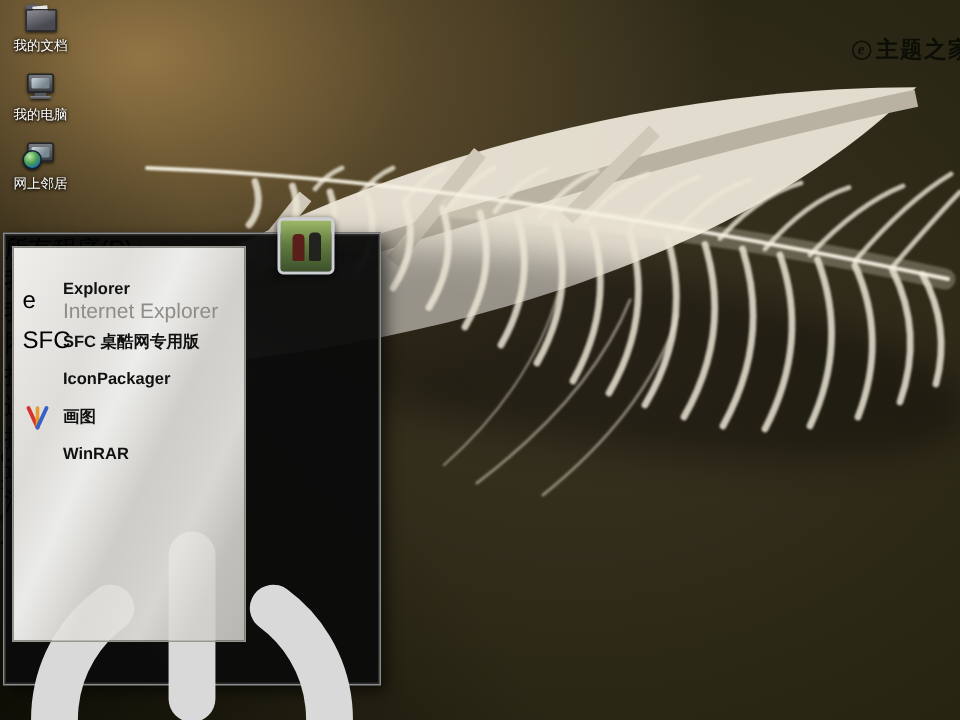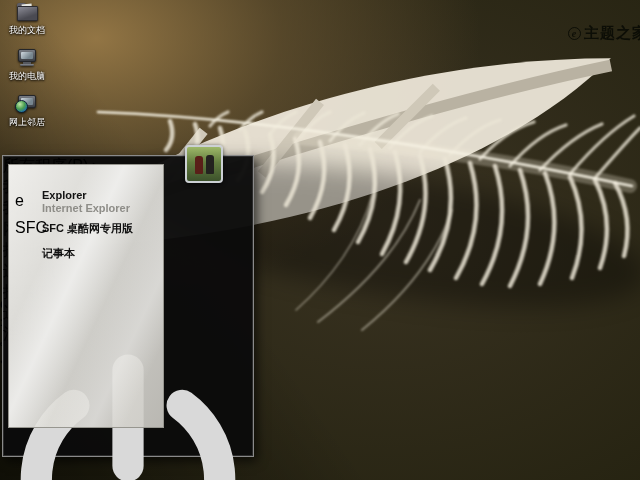--- a/index.html
+++ b/index.html
@@ -66,21 +66,21 @@
     background:linear-gradient(120deg, rgba(247,246,243,.97) 0%, rgba(228,227,222,.93) 45%, rgba(204,202,196,.9) 100%);
     padding-top:22px; overflow:hidden;
   }
   .menu-left::after {
     content:""; position:absolute; inset:0; pointer-events:none;
     background:linear-gradient(115deg, rgba(255,255,255,0) 28%, rgba(255,255,255,.55) 42%, rgba(255,255,255,0) 58%, rgba(255,255,255,.3) 74%, rgba(255,255,255,0) 86%);
   }
   .mi { position:relative; display:flex; align-items:center; gap:7px; height:25px; padding-left:6px; z-index:1; }
   .mi.two { height:29px; }
   .mi .txt { font-size:11px; font-weight:bold; color:#111; line-height:1.1; }
-  .mi .sub { font-size:11px; font-weight:bold; color:#8e8d88; display:block; margin-top:1px; }
+  .mi .sub { font-size:14px; font-weight:normal; color:#8e8d88; display:block; margin-top:1px; }
 
   .ic { width:20px; height:20px; flex:0 0 auto; position:relative; }
   .ic-ie { border-radius:50%; background:radial-gradient(circle at 35% 28%,#b5dcff,#3b8ae0 48%,#12ay 0;}
   .ic-ie { background:radial-gradient(circle at 35% 28%,#b5dcff,#3b8ae0 48%,#1356ab 85%); box-shadow:inset 0 -2px 3px rgba(0,0,40,.45); color:#fff; font:italic bold 14px/19px "Liberation Serif",serif; text-align:center; }
   .ic-ie-sm { width:13px; height:13px; border-radius:50%; background:radial-gradient(circle at 35% 28%,#b5dcff,#3b8ae0 48%,#1356ab 85%); color:#fff; font:italic bold 9px/12px "Liberation Serif",serif; text-align:center; flex:0 0 auto; }
   .ic-sfc { background:#fdfdfb; border:1px solid #9aa; box-shadow:inset -3px -3px 0 0 #55b23e; }
   .ic-sfc span { position:absolute; left:2px; top:2px; font-size:6px; font-weight:bold; color:#d23a22; letter-spacing:0; }
   .ic-pack .box { position:absolute; left:1px; bottom:1px; width:18px; height:11px; border-radius:2px; background:linear-gradient(#d99a55,#8d5222); border:1px solid #5d3413; }
   .ic-pack .book { position:absolute; left:3px; top:2px; width:14px; height:8px; border-radius:1px; background:linear-gradient(#c0402a,#7e2314); transform:rotate(-7deg); border:1px solid #55170c; }
   .ic-paint svg, .ic svg { display:block; }
@@ -249,22 +249,36 @@
       <div class="mi two">
         <div class="ic ic-ie">e</div>
         <span class="txt"><span>Explorer</span>
           <span class="sub">Internet Explorer</span></span>
       </div>
       <div class="mi">
         <div class="ic ic-sfc"><span>SFC</span></div>
         <span class="txt">SFC 桌酷网专用版</span>
       </div>
       <div class="mi">
-        <div class="ic ic-note"><span class="pad"></span></div>
-        <span class="txt">记事本</span>
+        <div class="ic ic-pack"><span class="box"></span><span class="book"></span></div>
+        <span class="txt">IconPackager</span>
+      </div>
+      <div class="mi">
+        <div class="ic ic-paint">
+          <svg width="20" height="20" viewBox="0 0 20 20" fill="none" stroke-linecap="round">
+            <path d="M4,3 L10,16" stroke="#d8322c" stroke-width="2.6"></path>
+            <path d="M10,3 L10,16" stroke="#e89b2a" stroke-width="2.4"></path>
+            <path d="M16,3 L10,16" stroke="#3761c8" stroke-width="2.6"></path>
+          </svg>
+        </div>
+        <span class="txt">画图</span>
+      </div>
+      <div class="mi">
+        <div class="ic ic-rar"><span class="b1"></span><span class="b2"></span><span class="b3"></span></div>
+        <span class="txt">WinRAR</span>
       </div>
     </div>
 
     <div class="all-programs">
       <span>所有程序(P)</span>
       <span class="arr">▸</span>
     </div>
 
     <div class="menu-right">
       <div class="mr-item"><span>我的文档</span></div>

